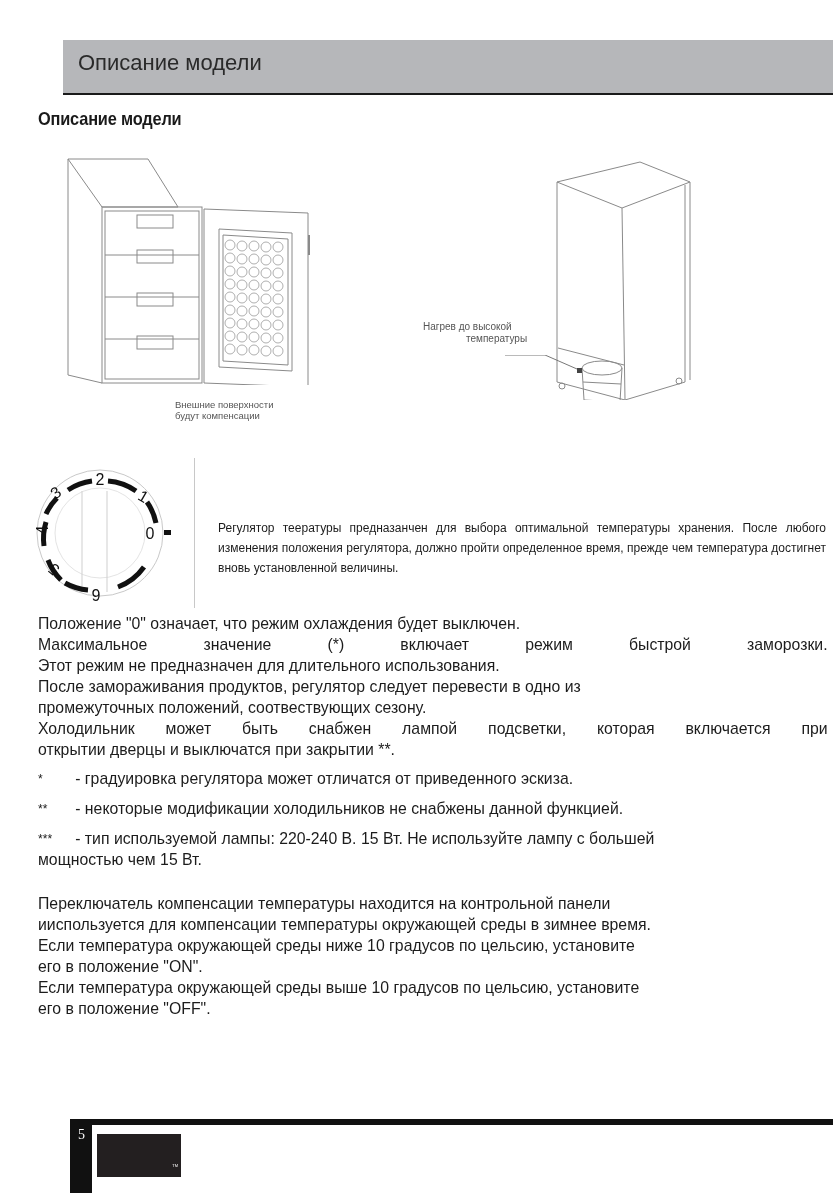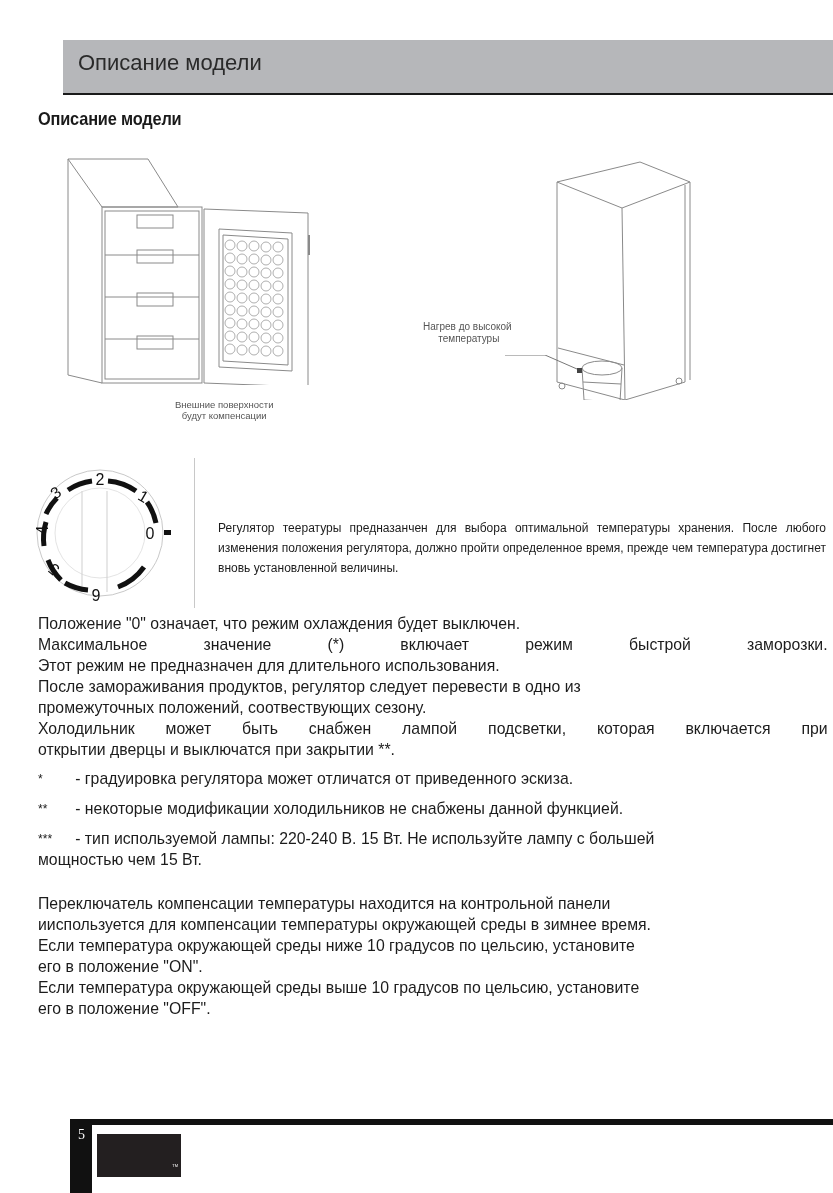--- a/index.html
+++ b/index.html
@@ -4,21 +4,21 @@
 <style>
   html, body { margin: 0; padding: 0; background: #ffffff; }
   body { width: 833px; height: 1193px; position: relative; overflow: hidden;
          font-family: "Liberation Sans", sans-serif; color: #1a1a1a; }
   .hdr-bar { position: absolute; left: 63px; top: 40px; width: 770px; height: 54px; background: #b6b7ba; }
   .hdr-title { position: absolute; left: 78px; top: 50px; font-size: 22px; color: #2a2a2a; }
   .hdr-rule { position: absolute; left: 63px; top: 93px; width: 770px; height: 2px; background: #1a1a1a; }
   .sec-title { position: absolute; left: 38px; top: 108px; font-size: 19px; font-weight: bold;
                transform: scaleX(0.86); transform-origin: left; letter-spacing: -0.2px; }
   .fig { position: absolute; }
-  .cap { position: absolute; font-size: 9.5px; color: #555; line-height: 11px; text-align: center; }
+  .cap { position: absolute; font-size: 9.5px; color: #555; line-height: 11px; }
   .sep { position: absolute; left: 194px; top: 458px; width: 1px; height: 150px; background: #c8c8c8; }
   .reg-text { position: absolute; left: 218px; top: 518px; width: 608px; font-size: 12px; line-height: 20px;
               text-align: justify; text-align-last: left; color: #1c1c1c; }
   .body-text { position: absolute; left: 38px; width: 790px; font-size: 17px; line-height: 20px; color: #1c1c1c;
                transform: scaleX(0.93); transform-origin: left; }
   .just { text-align: justify; text-align-last: justify; }
   .fn { position: absolute; left: 38px; width: 790px; font-size: 17px; line-height: 20px; color: #1c1c1c;
         transform: scaleX(0.93); transform-origin: left; }
   .fn .mark { display: inline-block; width: 40px; font-size: 13px; vertical-align: top; }
   .ftr-bar { position: absolute; left: 70px; top: 1119px; width: 763px; height: 6px; background: #111; }
@@ -130,21 +130,21 @@
   <g fill="#444">
       <rect x="37" y="208" width="5" height="5"></rect>
     </g>
 </svg>
 <svg class="fig" style="left:505px; top:355px;" width="80" height="30">
   <line x1="0" y1="0" x2="40" y2="0" stroke="#777" stroke-width="1"></line>
   <line x1="40" y1="0" x2="72" y2="14" stroke="#777" stroke-width="1"></line>
 </svg>
 <div class="cap" style="left:423px; top:321px; font-size:10px; line-height:12px;">
   <div>Нагрев до высокой</div>
-  <div style="padding-left:3px;">температуры</div>
+  <div style="padding-left:3px;margin-left:40px;">температуры</div>
 </div>
 
 <svg class="fig" style="left:30px; top:467px;" width="160" height="140" viewBox="0 0 160 140">
   <circle cx="70" cy="66" r="63" fill="none" stroke="#c9c9c9" stroke-width="1"></circle>
   <circle cx="70" cy="66" r="45" fill="none" stroke="#dcdcdc" stroke-width="0.8"></circle>
   <line x1="52" y1="24" x2="52" y2="125" stroke="#cfcfcf" stroke-width="1"></line>
   <line x1="77" y1="24" x2="77" y2="125" stroke="#cfcfcf" stroke-width="1"></line>
   <g fill="none" stroke="#111" stroke-width="5" stroke-linecap="butt">
     <path d="M38,23 A56,56 0 0 1 62,14"></path>
     <path d="M78,14 A56,56 0 0 1 106,24"></path>

